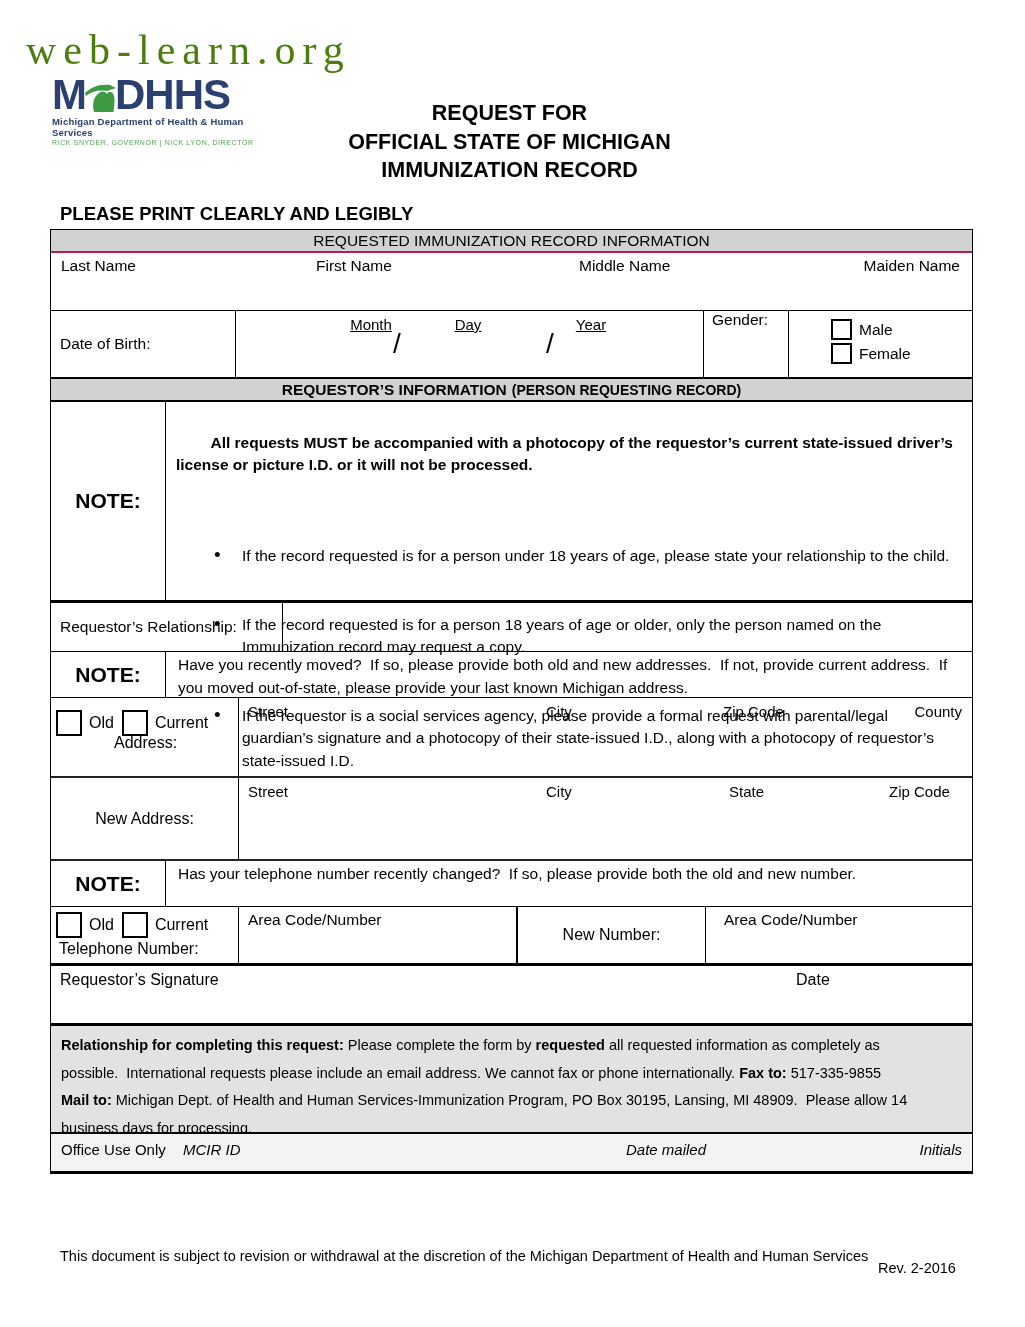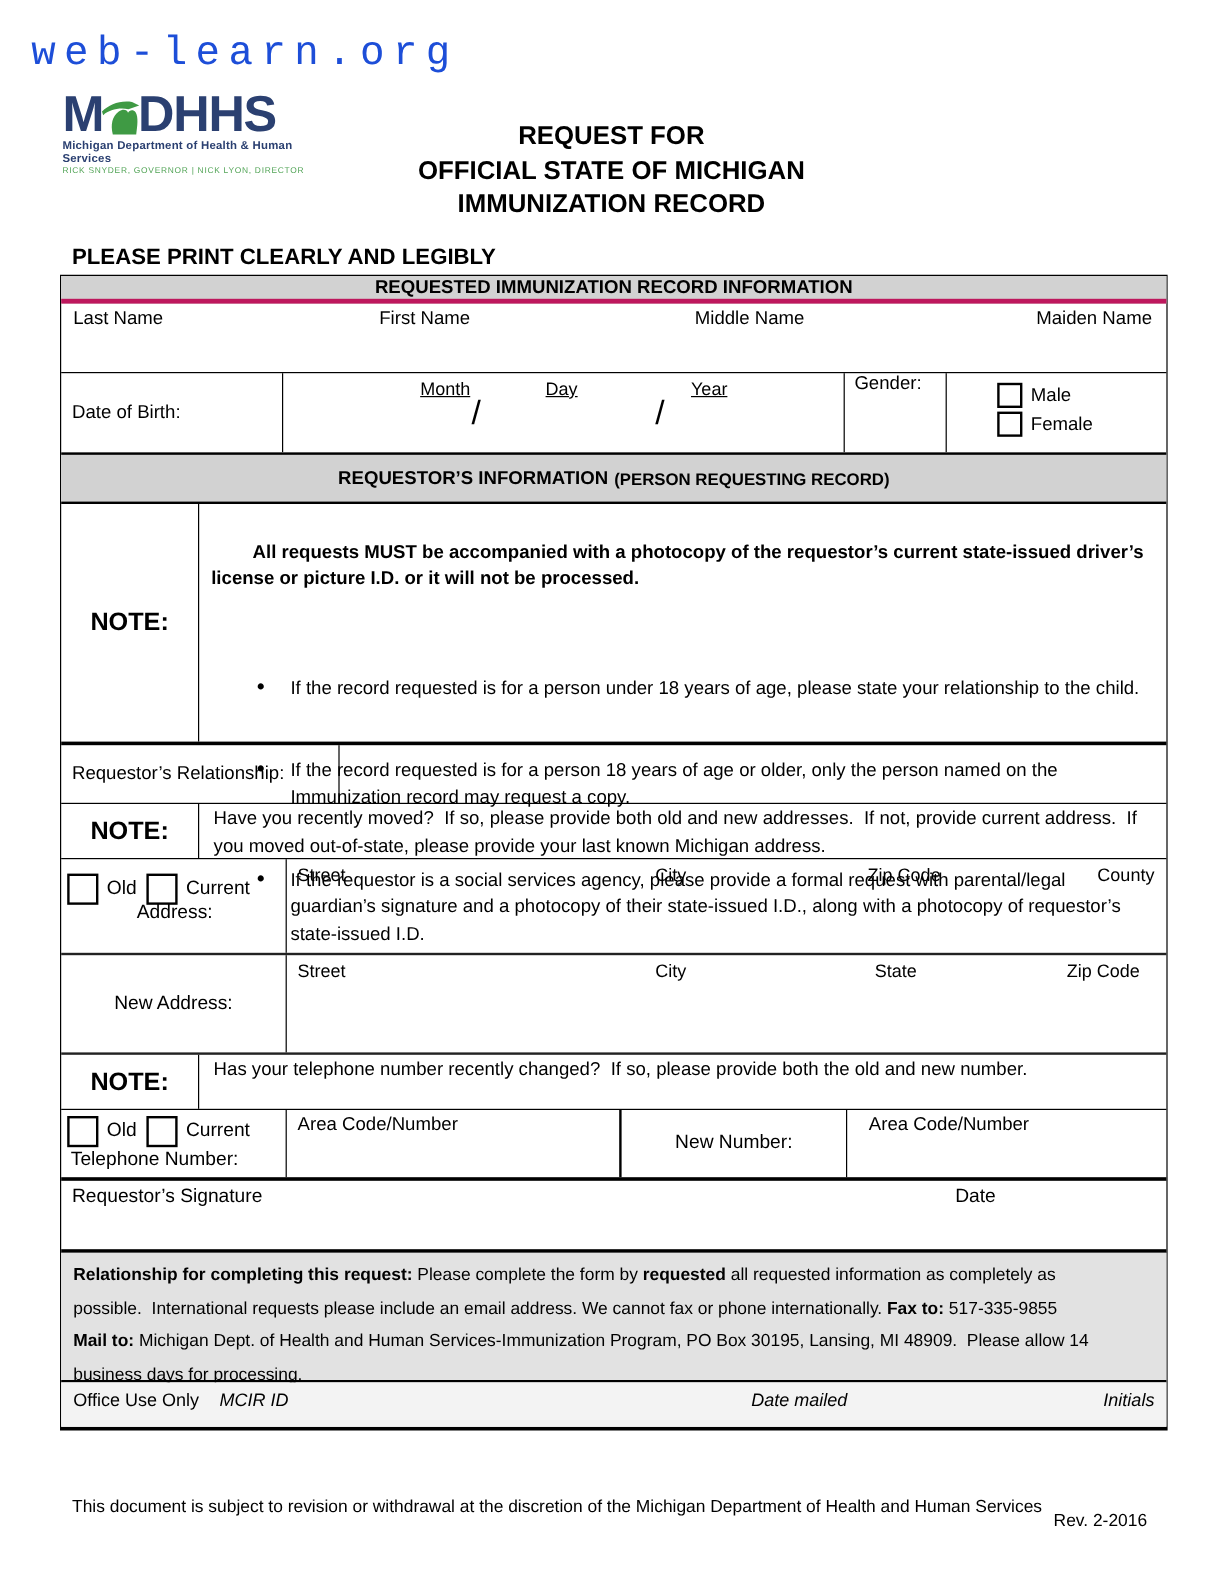--- a/index.html
+++ b/index.html
@@ -1,41 +1,41 @@
 <!DOCTYPE html>
 <html><head>
 <meta charset="utf-8">
 <style>
   * { box-sizing: border-box; margin: 0; padding: 0; }
   html,body { background:#fff; }
   body { font-family: "Liberation Sans", sans-serif; color:#000; }
   .page { position:relative; width:1025px; height:1327px; background:#fff; overflow:hidden; }
 
   
-  .watermark { position:absolute; left:26px; top:26px; font-family:Liberation Mono, monospace;
-               font-size:34px; color:#1d4ed8; letter-spacing:7px; }
+  .watermark { position:absolute; left:26px; top:26px; font-family:Liberation Serif, serif;
+               font-size:42px; color:#4d7c0f; letter-spacing:7px; }
   .logo { position:absolute; left:52px; top:74px; width:220px; }
   .logo-line { display:flex; align-items:flex-end; height:40px; }
   .logo-m, .logo-rest { font-size:42px; font-weight:bold; color:#2b4071; letter-spacing:-1px; line-height:38px; }
   .logo-mi-svg { width:36px; height:38px; margin:0 -4px 0 -3px; }
   .logo-tagline { font-size:9.5px; font-weight:bold; color:#2b4071; margin-top:2px; letter-spacing:0.2px; }
   .logo-subtagline { font-size:7px; color:#3f9a44; margin-top:1px; letter-spacing:0.6px; filter:blur(0.45px); opacity:.9; }
 
   .doc-title { position:absolute; left:0; top:99px; width:1019px; text-align:center;
                font-size:21.5px; font-weight:bold; line-height:28.5px; }
   .print-notice { position:absolute; left:60px; top:203px; font-size:18.5px; font-weight:bold; }
 
   
   .form-table { position:absolute; left:50px; top:229px; width:923px;
                 border:1.5px solid #000; border-bottom:3px solid #000; font-size:15.5px; }
   .row { position:relative; display:flex; width:100%; }
 
-  .sec-hdr { height:23px; background:#d2d2d2; border-bottom:4px solid #be185d;
-             justify-content:center; align-items:center; font-weight:bold; font-size:15.5px; }
-  .sec-hdr2 { height:43px; background:#d2d2d2; border-top:2.5px solid #000; border-bottom:2.5px solid #000;
+  .sec-hdr { height:23px; background:#d2d2d2; border-bottom:2px solid #be185d;
+             justify-content:center; align-items:center; font-weight:normal; font-size:15.5px; }
+  .sec-hdr2 { height:25px; background:#d2d2d2; border-top:2.5px solid #000; border-bottom:2.5px solid #000;
               justify-content:center; align-items:center; font-weight:bold; }
   .sec-hdr2 .paren { font-size:14px; margin-left:5px; font-weight:bold; }
 
   .row-name { height:58px; border-bottom:1.5px solid #000; }
   .row-name span { position:absolute; top:4px; }
 
   .row-dob { height:66px; }
   .cell { height:100%; position:relative; }
   .br1 { border-right:1.5px solid #000; }
   .br-thin { border-right:1px solid #000; }

